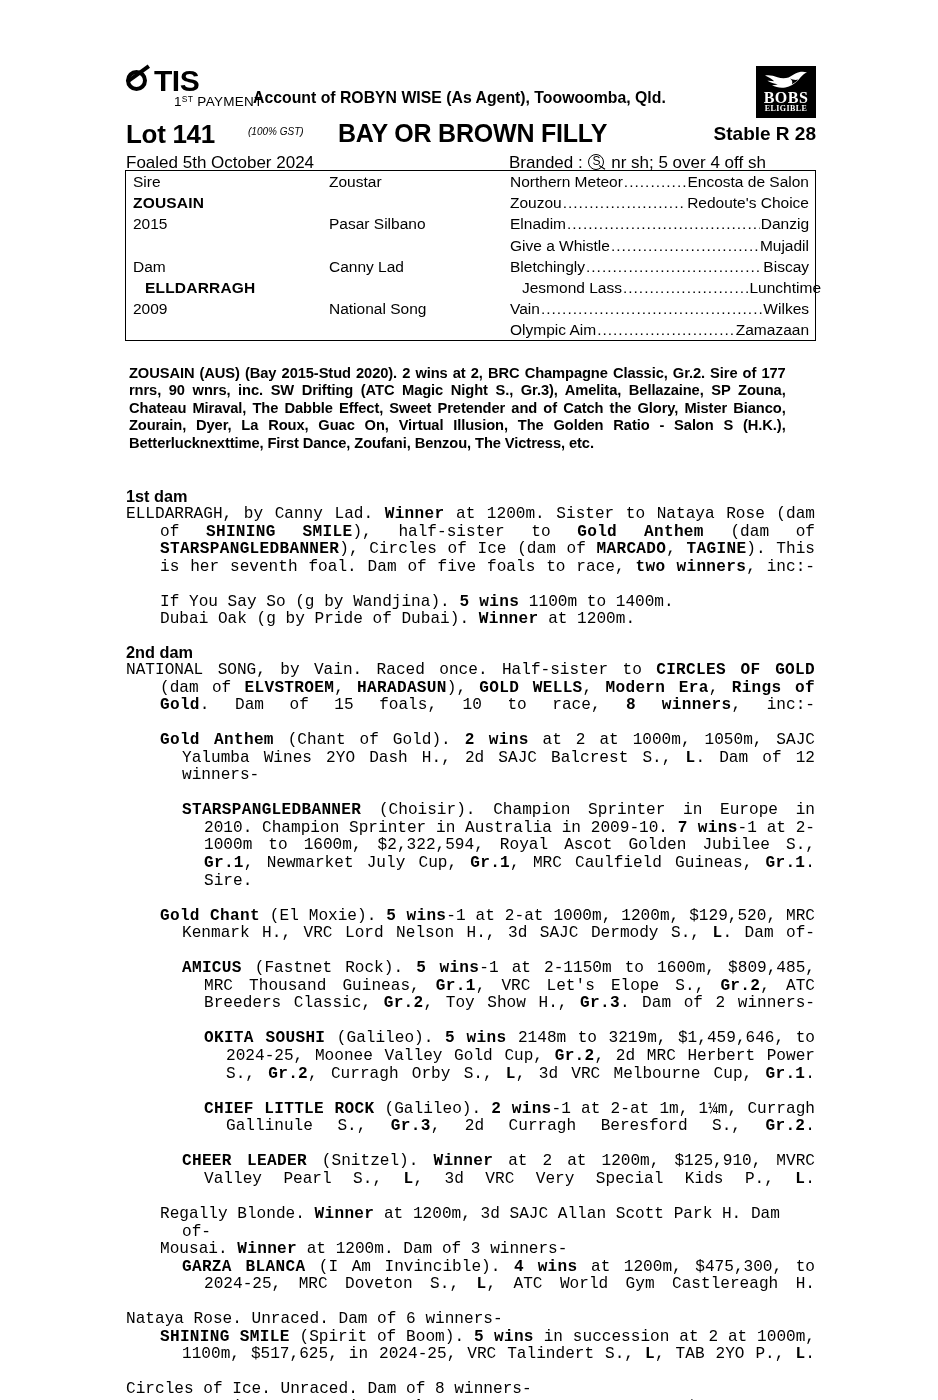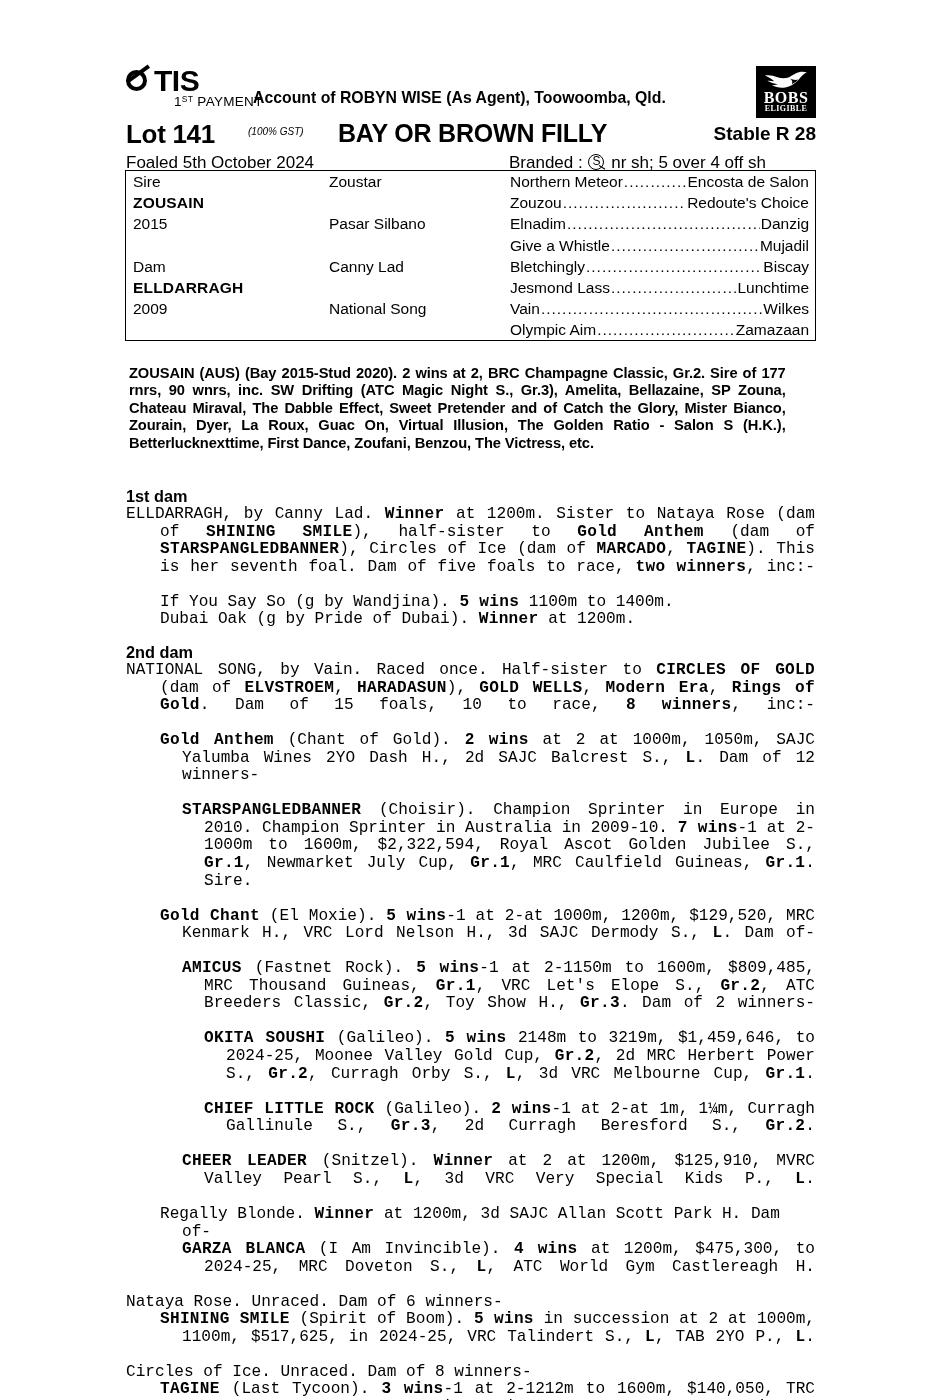--- a/index.html
+++ b/index.html
@@ -424,21 +424,21 @@
       </div>
       <div class="ped-row" style="top: 84.8px;">
         <span class="ped-c1">Dam</span>
         <span class="ped-c2">Canny Lad</span>
         <span class="ped-c3">
           <span class="gp-a">Bletchingly</span>
           <span class="dots">................................................................................</span>
           <span class="gp-b">Biscay</span>
         </span>
       </div>
-      <div class="ped-row" style="top: 106px;">
+      <div class="ped-row" style="top: 106px; margin-left: 12px;">
         <span class="ped-c1 bold-name">ELLDARRAGH</span>
         <span class="ped-c2"></span>
         <span class="ped-c3">
           <span class="gp-a">Jesmond Lass</span>
           <span class="dots">................................................................................</span>
           <span class="gp-b">Lunchtime</span>
         </span>
       </div>
       <div class="ped-row" style="top: 127.2px;">
         <span class="ped-c1">2009</span>
@@ -476,20 +476,21 @@
     <div id="dam2-entries">
         <div class="entry lv0h"><span>NATIONAL SONG, by Vain. Raced once. Half-sister to </span><span class="bn">CIRCLES OF GOLD</span><span> (dam of </span><span class="bn">ELVSTROEM</span><span>, </span><span class="bn">HARADASUN</span><span>), </span><span class="bn">GOLD WELLS</span><span>, </span><span class="bn">Modern Era</span><span>, </span><span class="bn">Rings of Gold</span><span>. Dam of 15 foals, 10 to race, </span><span class="bn">8 winners</span><span>, inc:-</span></div>
         <div class="entry lv1"><span class="bn">Gold Anthem</span><span> (Chant of Gold). </span><span class="bn">2 wins</span><span> at 2 at 1000m, 1050m, SAJC Yalumba Wines 2YO Dash H., 2d SAJC Balcrest S., </span><span class="bn">L</span><span>. Dam of 12 winners-</span></div>
         <div class="entry lv2"><span class="bn">STARSPANGLEDBANNER</span><span> (Choisir). Champion Sprinter in Europe in 2010. Champion Sprinter in Australia in 2009-10. </span><span class="bn">7 wins</span><span>-1 at 2-1000m to 1600m, $2,322,594, Royal Ascot Golden Jubilee S., </span><span class="bn">Gr.1</span><span>, Newmarket July Cup, </span><span class="bn">Gr.1</span><span>, MRC Caulfield Guineas, </span><span class="bn">Gr.1</span><span>. Sire.</span></div>
         <div class="entry lv1"><span class="bn">Gold Chant</span><span> (El Moxie). </span><span class="bn">5 wins</span><span>-1 at 2-at 1000m, 1200m, $129,520, MRC Kenmark H., VRC Lord Nelson H., 3d SAJC Dermody S., </span><span class="bn">L</span><span>. Dam of-</span></div>
         <div class="entry lv2"><span class="bn">AMICUS</span><span> (Fastnet Rock). </span><span class="bn">5 wins</span><span>-1 at 2-1150m to 1600m, $809,485, MRC Thousand Guineas, </span><span class="bn">Gr.1</span><span>, VRC Let's Elope S., </span><span class="bn">Gr.2</span><span>, ATC Breeders Classic, </span><span class="bn">Gr.2</span><span>, Toy Show H., </span><span class="bn">Gr.3</span><span>. Dam of 2 winners-</span></div>
         <div class="entry lv3"><span class="bn">OKITA SOUSHI</span><span> (Galileo). </span><span class="bn">5 wins</span><span> 2148m to 3219m, $1,459,646, to 2024-25, Moonee Valley Gold Cup, </span><span class="bn">Gr.2</span><span>, 2d MRC Herbert Power S., </span><span class="bn">Gr.2</span><span>, Curragh Orby S., </span><span class="bn">L</span><span>, 3d VRC Melbourne Cup, </span><span class="bn">Gr.1</span><span>.</span></div>
         <div class="entry lv3"><span class="bn">CHIEF LITTLE ROCK</span><span> (Galileo). </span><span class="bn">2 wins</span><span>-1 at 2-at 1m, 1¼m, Curragh Gallinule S., </span><span class="bn">Gr.3</span><span>, 2d Curragh Beresford S., </span><span class="bn">Gr.2</span><span>.</span></div>
         <div class="entry lv2"><span class="bn">CHEER LEADER</span><span> (Snitzel). </span><span class="bn">Winner</span><span> at 2 at 1200m, $125,910, MVRC Valley Pearl S., </span><span class="bn">L</span><span>, 3d VRC Very Special Kids P., </span><span class="bn">L</span><span>.</span></div>
         <div class="entry lv1 nojust"><span>Regally Blonde. </span><span class="bn">Winner</span><span> at 1200m, 3d SAJC Allan Scott Park H. Dam of-</span></div>
+        <div class="entry lv1 nojust"><span>Mousai. </span><span class="bn">Winner</span><span> at 1200m. Dam of 3 winners-</span></div>
         <div class="entry lv2"><span class="bn">GARZA BLANCA</span><span> (I Am Invincible). </span><span class="bn">4 wins</span><span> at 1200m, $475,300, to 2024-25, MRC Doveton S., </span><span class="bn">L</span><span>, ATC World Gym Castlereagh H.</span></div>
         <div class="entry lv0 nojust"><span>Nataya Rose. Unraced. Dam of 6 winners-</span></div>
         <div class="entry lv1"><span class="bn">SHINING SMILE</span><span> (Spirit of Boom). </span><span class="bn">5 wins</span><span> in succession at 2 at 1000m, 1100m, $517,625, in 2024-25, VRC Talindert S., </span><span class="bn">L</span><span>, TAB 2YO P., </span><span class="bn">L</span><span>.</span></div>
         <div class="entry lv0 nojust"><span>Circles of Ice. Unraced. Dam of 8 winners-</span></div>
         <div class="entry lv1"><span class="bn">TAGINE</span><span> (Last Tycoon). </span><span class="bn">3 wins</span><span>-1 at 2-1212m to 1600m, $140,050, TRC One Thousand Guineas, </span></div>
       </div>
   </div>
 
 </div>
 

